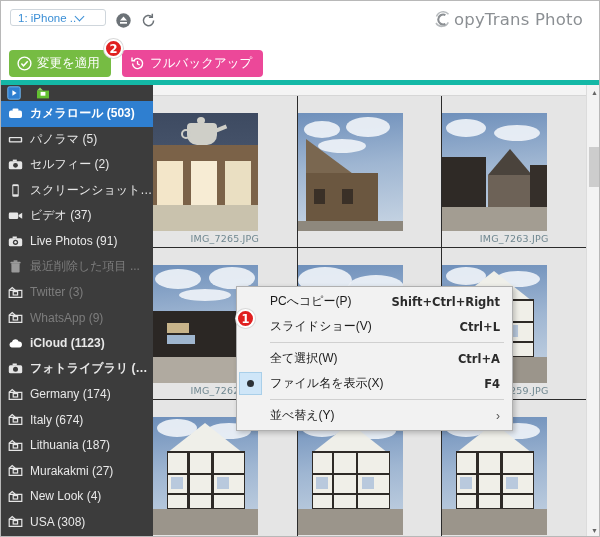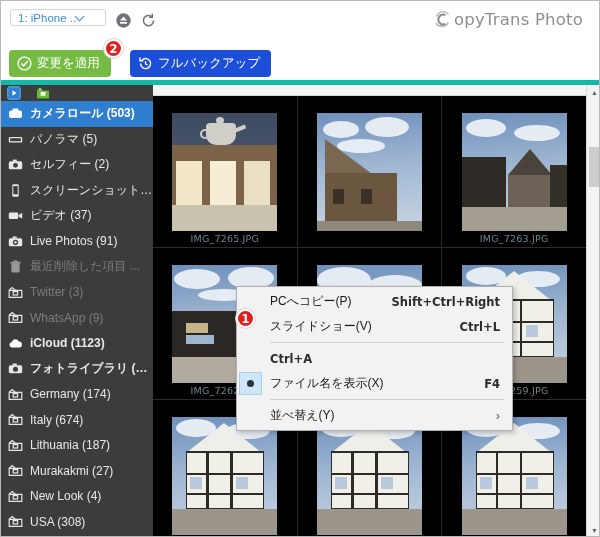--- a/index.html
+++ b/index.html
@@ -64,21 +64,21 @@
     background: #ffffff; border-bottom: 5px solid #14b8a6;
   }
   .btn {
     position: absolute; top: 7px; height: 27px;
     border-radius: 4px; display: flex; align-items: center; gap: 5px;
     padding: 0 11px 0 8px; cursor: pointer;
     color: #fff; font-size: 12.5px; white-space: nowrap;
     border: none;
   }
   #apply-btn { left: 8px; background: #76bc43; }
-  #backup-btn { left: 129px; background: #1d4ed8; }
+  #backup-btn { left: 121px; background: #ec4899; }
   .btn .glyph { width: 15px; height: 15px; flex: none; }
 
   .badge {
     position: absolute; z-index: 40;
     width: 19px; height: 19px; border-radius: 50%;
     background: #e02020; border: 2.2px solid #fff;
     box-shadow: 0 0 0 1px #d8d8d8;
     color: #fff; font-size: 11.5px; font-weight: bold;
     display: flex; align-items: center; justify-content: center;
     font-family: "DejaVu Sans", sans-serif;
@@ -127,23 +127,23 @@
   .grid {
     position: absolute; left: 0; top: 11px;
     width: 433px; height: 442px;
     display: grid;
     grid-template-columns: repeat(3, 1fr);
     grid-auto-rows: 151px;
     background: #2b2b2b;
     gap: 1px;
   }
   .cell {
-    position: relative; background: #000000;
+    position: relative; background: #e5e5e5;
     display: flex; flex-direction: column;
-    align-items: center; justify-content: center;
+    align-items: flex-start; justify-content: center;
     cursor: pointer; overflow: hidden;
   }
   .thumb {
     width: 105px; height: 118px; position: relative; overflow: hidden;
     border: 0;
   }
   .cap {
     position: absolute; bottom: 3px; left: 0; right: 0; text-align: center;
     font-size: 9.5px; color: #6f8790; letter-spacing: .2px;
     font-family: "DejaVu Sans", sans-serif;
@@ -609,20 +609,21 @@
       <div class="mi">
         <span class="mi-label">PCへコピー(P)</span>
         <span class="mi-key">Shift+Ctrl+Right</span>
       </div>
       <div class="mi">
         <span class="mi-label">スライドショー(V)</span>
         <span class="mi-key">Ctrl+L</span>
       </div>
       <div class="mi-sep"></div>
       <div class="mi">
+        <span class="mi-label">全て選択(W)</span>
         <span class="mi-key">Ctrl+A</span>
       </div>
       <div class="mi">
         <div class="radio-gutter">
           <div class="radio-dot"></div>
         </div>
         <span class="mi-label">ファイル名を表示(X)</span>
         <span class="mi-key">F4</span>
       </div>
       <div class="mi-sep"></div>

